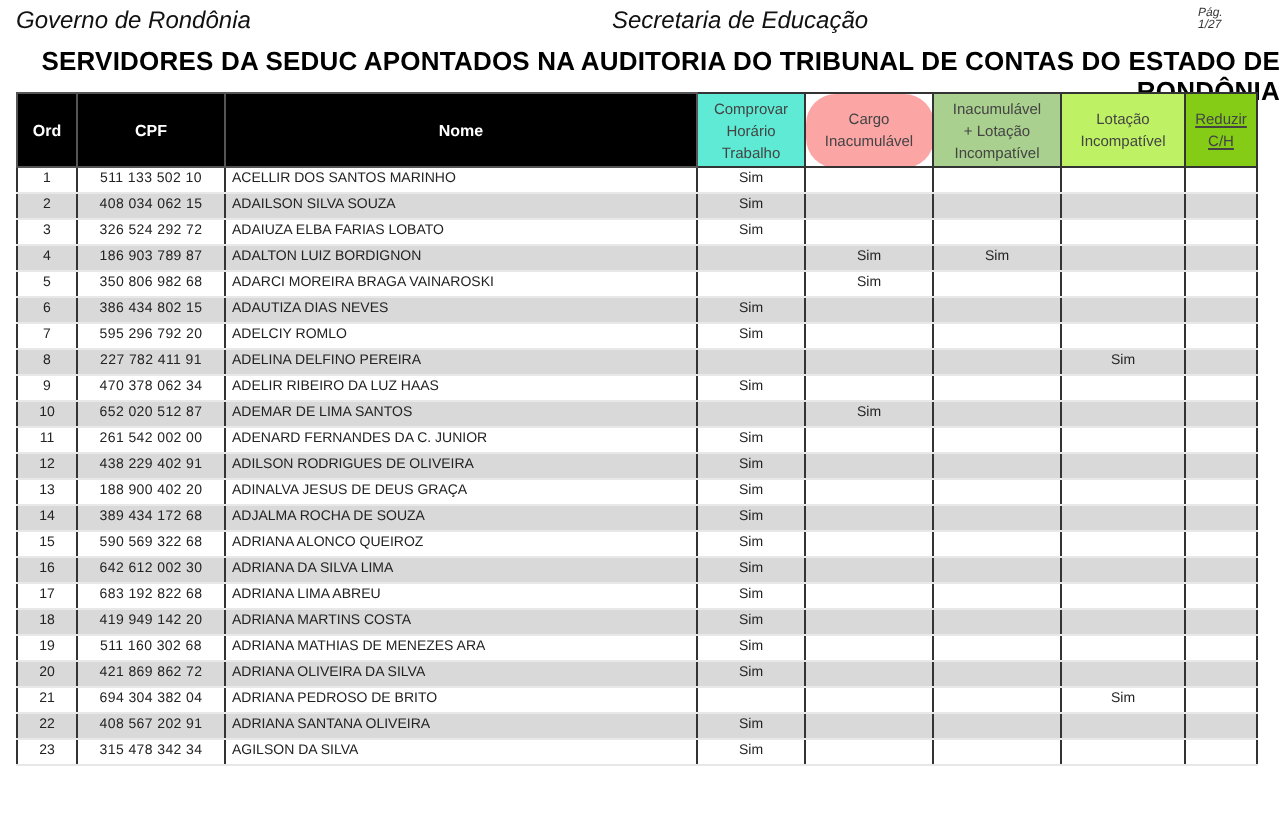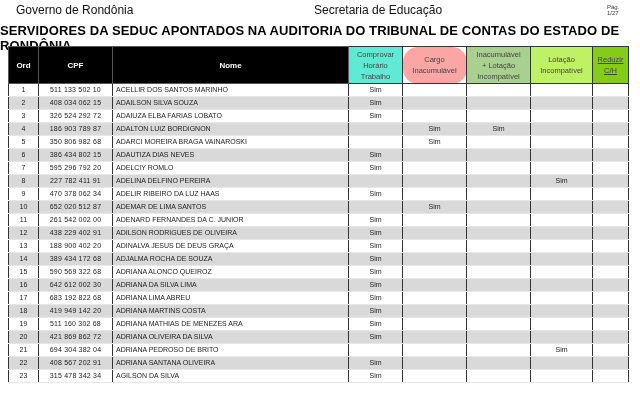--- a/index.html
+++ b/index.html
@@ -1,21 +1,21 @@
 <!DOCTYPE html>
 <html><head>
 <meta charset="utf-8">
 <style>
   html, body { margin: 0; padding: 0; background: #ffffff; }
   body { width: 640px; height: 408px; overflow: hidden; position: relative; font-family: "Liberation Sans", sans-serif; color: #000; }
-  .top-header { position: absolute; left: 8px; top: 0; width: 560px; height: 20px; }
+  .top-header { position: absolute; left: 0; top: 0; width: 560px; height: 20px; font-style: italic; }
   .gov { position: absolute; left: 8px; top: 3px; font-size: 12px; color: #111; }
   .sec { position: absolute; left: 262px; top: 3px; font-size: 12px; color: #111; margin-left: 44px; }
   .pag { position: absolute; left: 599px; top: 4px; font-size: 6px; color: #333; }
-  .doc-title { position: absolute; left: 0; width: 640px; top: 23px; text-align: left; font-size: 13px; font-weight: bold; letter-spacing: 0.1px; }
+  .doc-title { position: absolute; left: 0; width: 640px; top: 23px; text-align: right; font-size: 13px; font-weight: bold; letter-spacing: 0.1px; }
   table { position: absolute; left: 8px; top: 46px; border-collapse: collapse; table-layout: fixed; width: 620px; }
   th { height: 36px; font-size: 7.5px; font-weight: normal; text-align: center; line-height: 11px; padding: 0; border: 1px solid #333; }
   th.dark { background: #000; color: #fff; font-size: 8px; font-weight: bold; border-color: #555; margin-left: 32px; }
   th.c-yellow { background: #5eead4; color: #444; margin-top: 44px; }
   th.c-orange { background: #fca5a5; color: #444; border-radius: 15px; }
   th.c-green { background: #a9d08e; color: #444; }
   th.c-blue { background: #bef264; color: #444; }
   th.c-pink { background: #84cc16; color: #444; text-decoration: underline; }
   td { height: 12px; padding: 0; font-size: 7px; line-height: 12px; border-left: 1px solid #333; border-right: 1px solid #333; border-bottom: 1px solid #e8e8e8; white-space: nowrap; overflow: hidden; color: #222; }
   tr.even td { background: #d9d9d9; }

